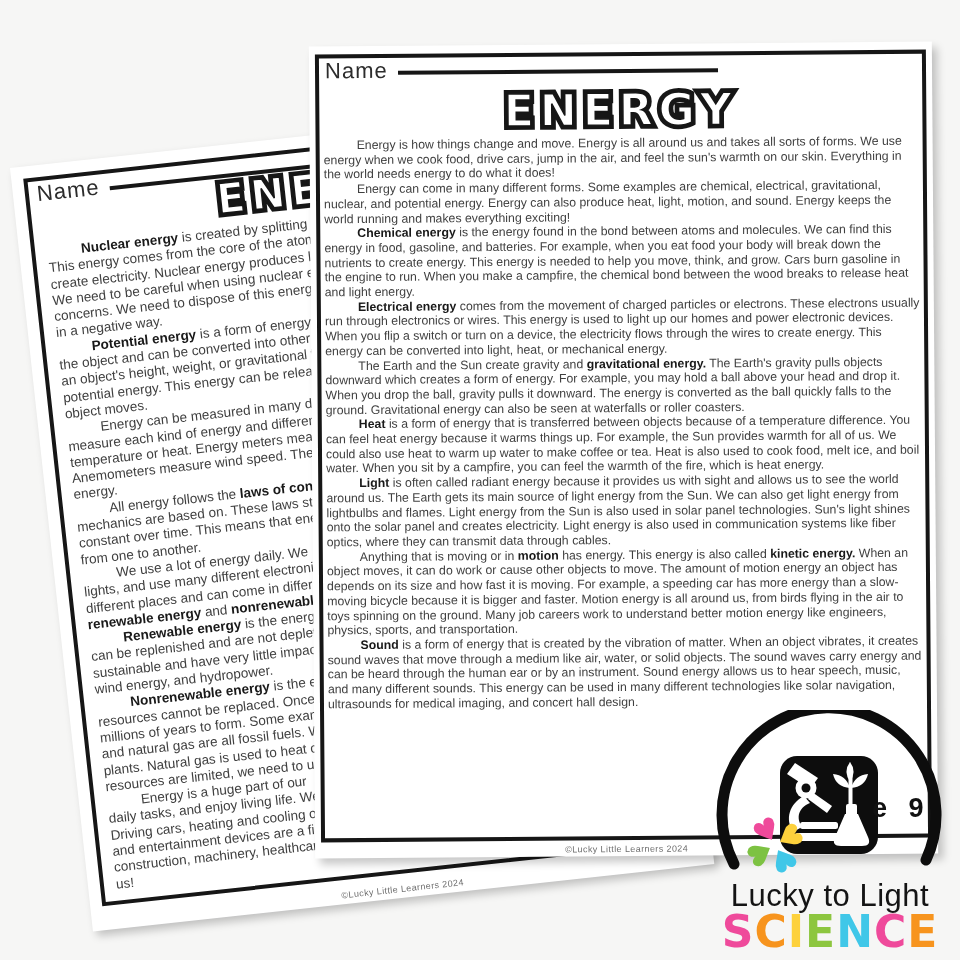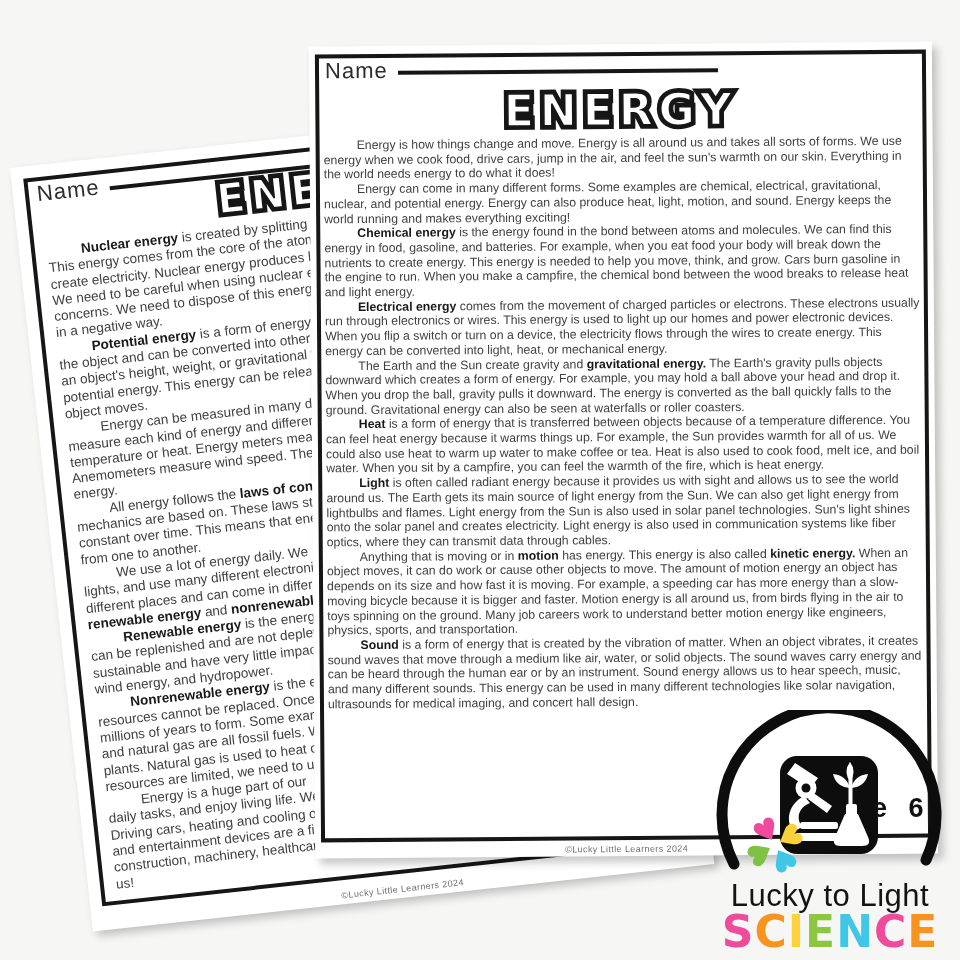--- a/index.html
+++ b/index.html
@@ -135,21 +135,21 @@
         <p class="para"><b>Electrical energy</b><span> comes from the movement of charged particles or electrons. These electrons usually run through electronics or wires. This energy is used to light up our homes and power electronic devices. When you flip a switch or turn on a device, the electricity flows through the wires to create energy. This energy can be converted into light, heat, or mechanical energy.</span></p>
         <p class="para"><span>The Earth and the Sun create gravity and </span><b>gravitational energy.</b><span> The Earth's gravity pulls objects downward which creates a form of energy. For example, you may hold a ball above your head and drop it. When you drop the ball, gravity pulls it downward. The energy is converted as the ball quickly falls to the ground. Gravitational energy can also be seen at waterfalls or roller coasters.</span></p>
         <p class="para"><b>Heat</b><span> is a form of energy that is transferred between objects because of a temperature difference. You can feel heat energy because it warms things up. For example, the Sun provides warmth for all of us. We could also use heat to warm up water to make coffee or tea. Heat is also used to cook food, melt ice, and boil water. When you sit by a campfire, you can feel the warmth of the fire, which is heat energy.</span></p>
         <p class="para"><b>Light</b><span> is often called radiant energy because it provides us with sight and allows us to see the world around us. The Earth gets its main source of light energy from the Sun. We can also get light energy from lightbulbs and flames. Light energy from the Sun is also used in solar panel technologies. Sun's light shines onto the solar panel and creates electricity. Light energy is also used in communication systems like fiber optics, where they can transmit data through cables.</span></p>
         <p class="para"><span>Anything that is moving or in </span><b>motion</b><span> has energy. This energy is also called </span><b>kinetic energy.</b><span> When an object moves, it can do work or cause other objects to move. The amount of motion energy an object has depends on its size and how fast it is moving. For example, a speeding car has more energy than a slow-moving bicycle because it is bigger and faster. Motion energy is all around us, from birds flying in the air to toys spinning on the ground. Many job careers work to understand better motion energy like engineers, physics, sports, and transportation.</span></p>
         <p class="para"><b>Sound</b><span> is a form of energy that is created by the vibration of matter. When an object vibrates, it creates sound waves that move through a medium like air, water, or solid objects. The sound waves carry energy and can be heard through the human ear or by an instrument. Sound energy allows us to hear speech, music, and many different sounds. This energy can be used in many different technologies like solar navigation, ultrasounds for medical imaging, and concert hall design.</span></p>
       </div>
     <div class="page-footer">©Lucky Little Learners 2024</div>
   </div>
 
-  <div class="level-frag">e 6</div>
+  <div class="level-frag">e 9</div>
 
   <div class="logo">
     <svg width="260" height="200" viewBox="0 0 260 200">
 
       <path d="M 34 154 A 107 107 0 1 1 226 150" fill="none" stroke="#0d0d0d" stroke-width="11" stroke-linecap="round"></path>
 
       <rect x="80" y="46" width="98" height="98" rx="17" fill="#0d0d0d"></rect>
 
       <g fill="#ffffff">
         <path d="M95 53 l23 15 l-8 11 l-23 -15 z"></path>

